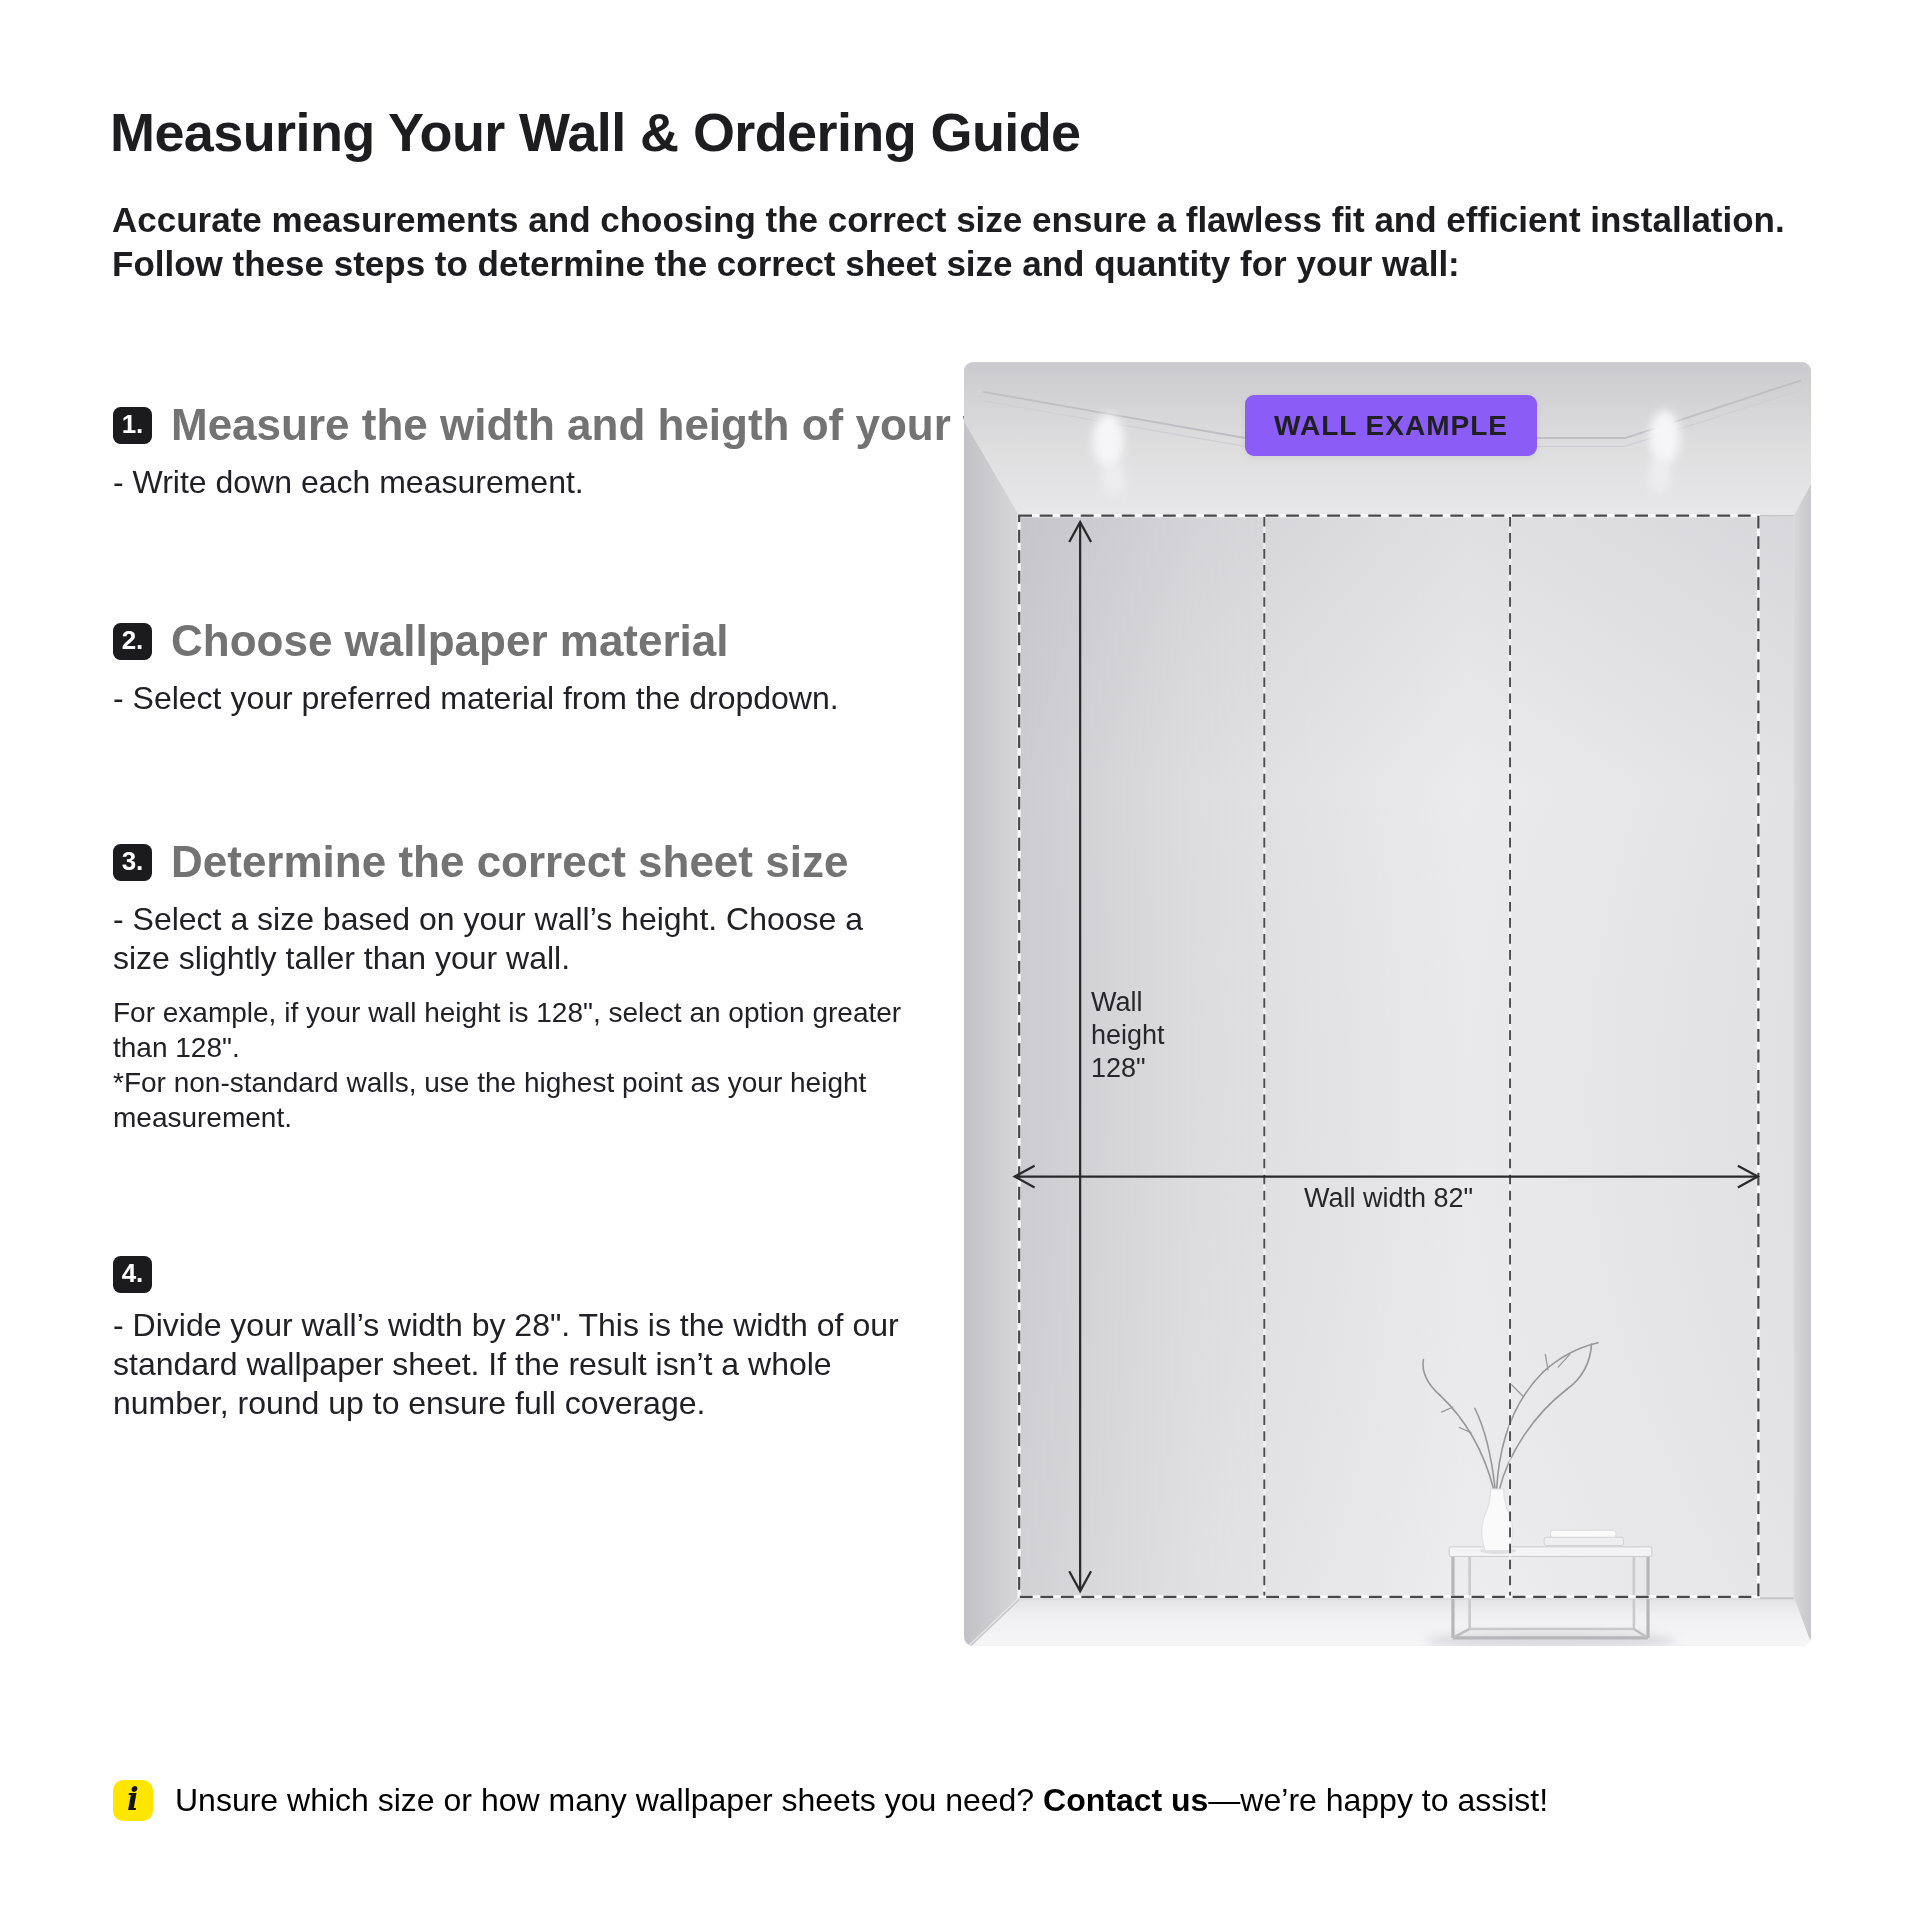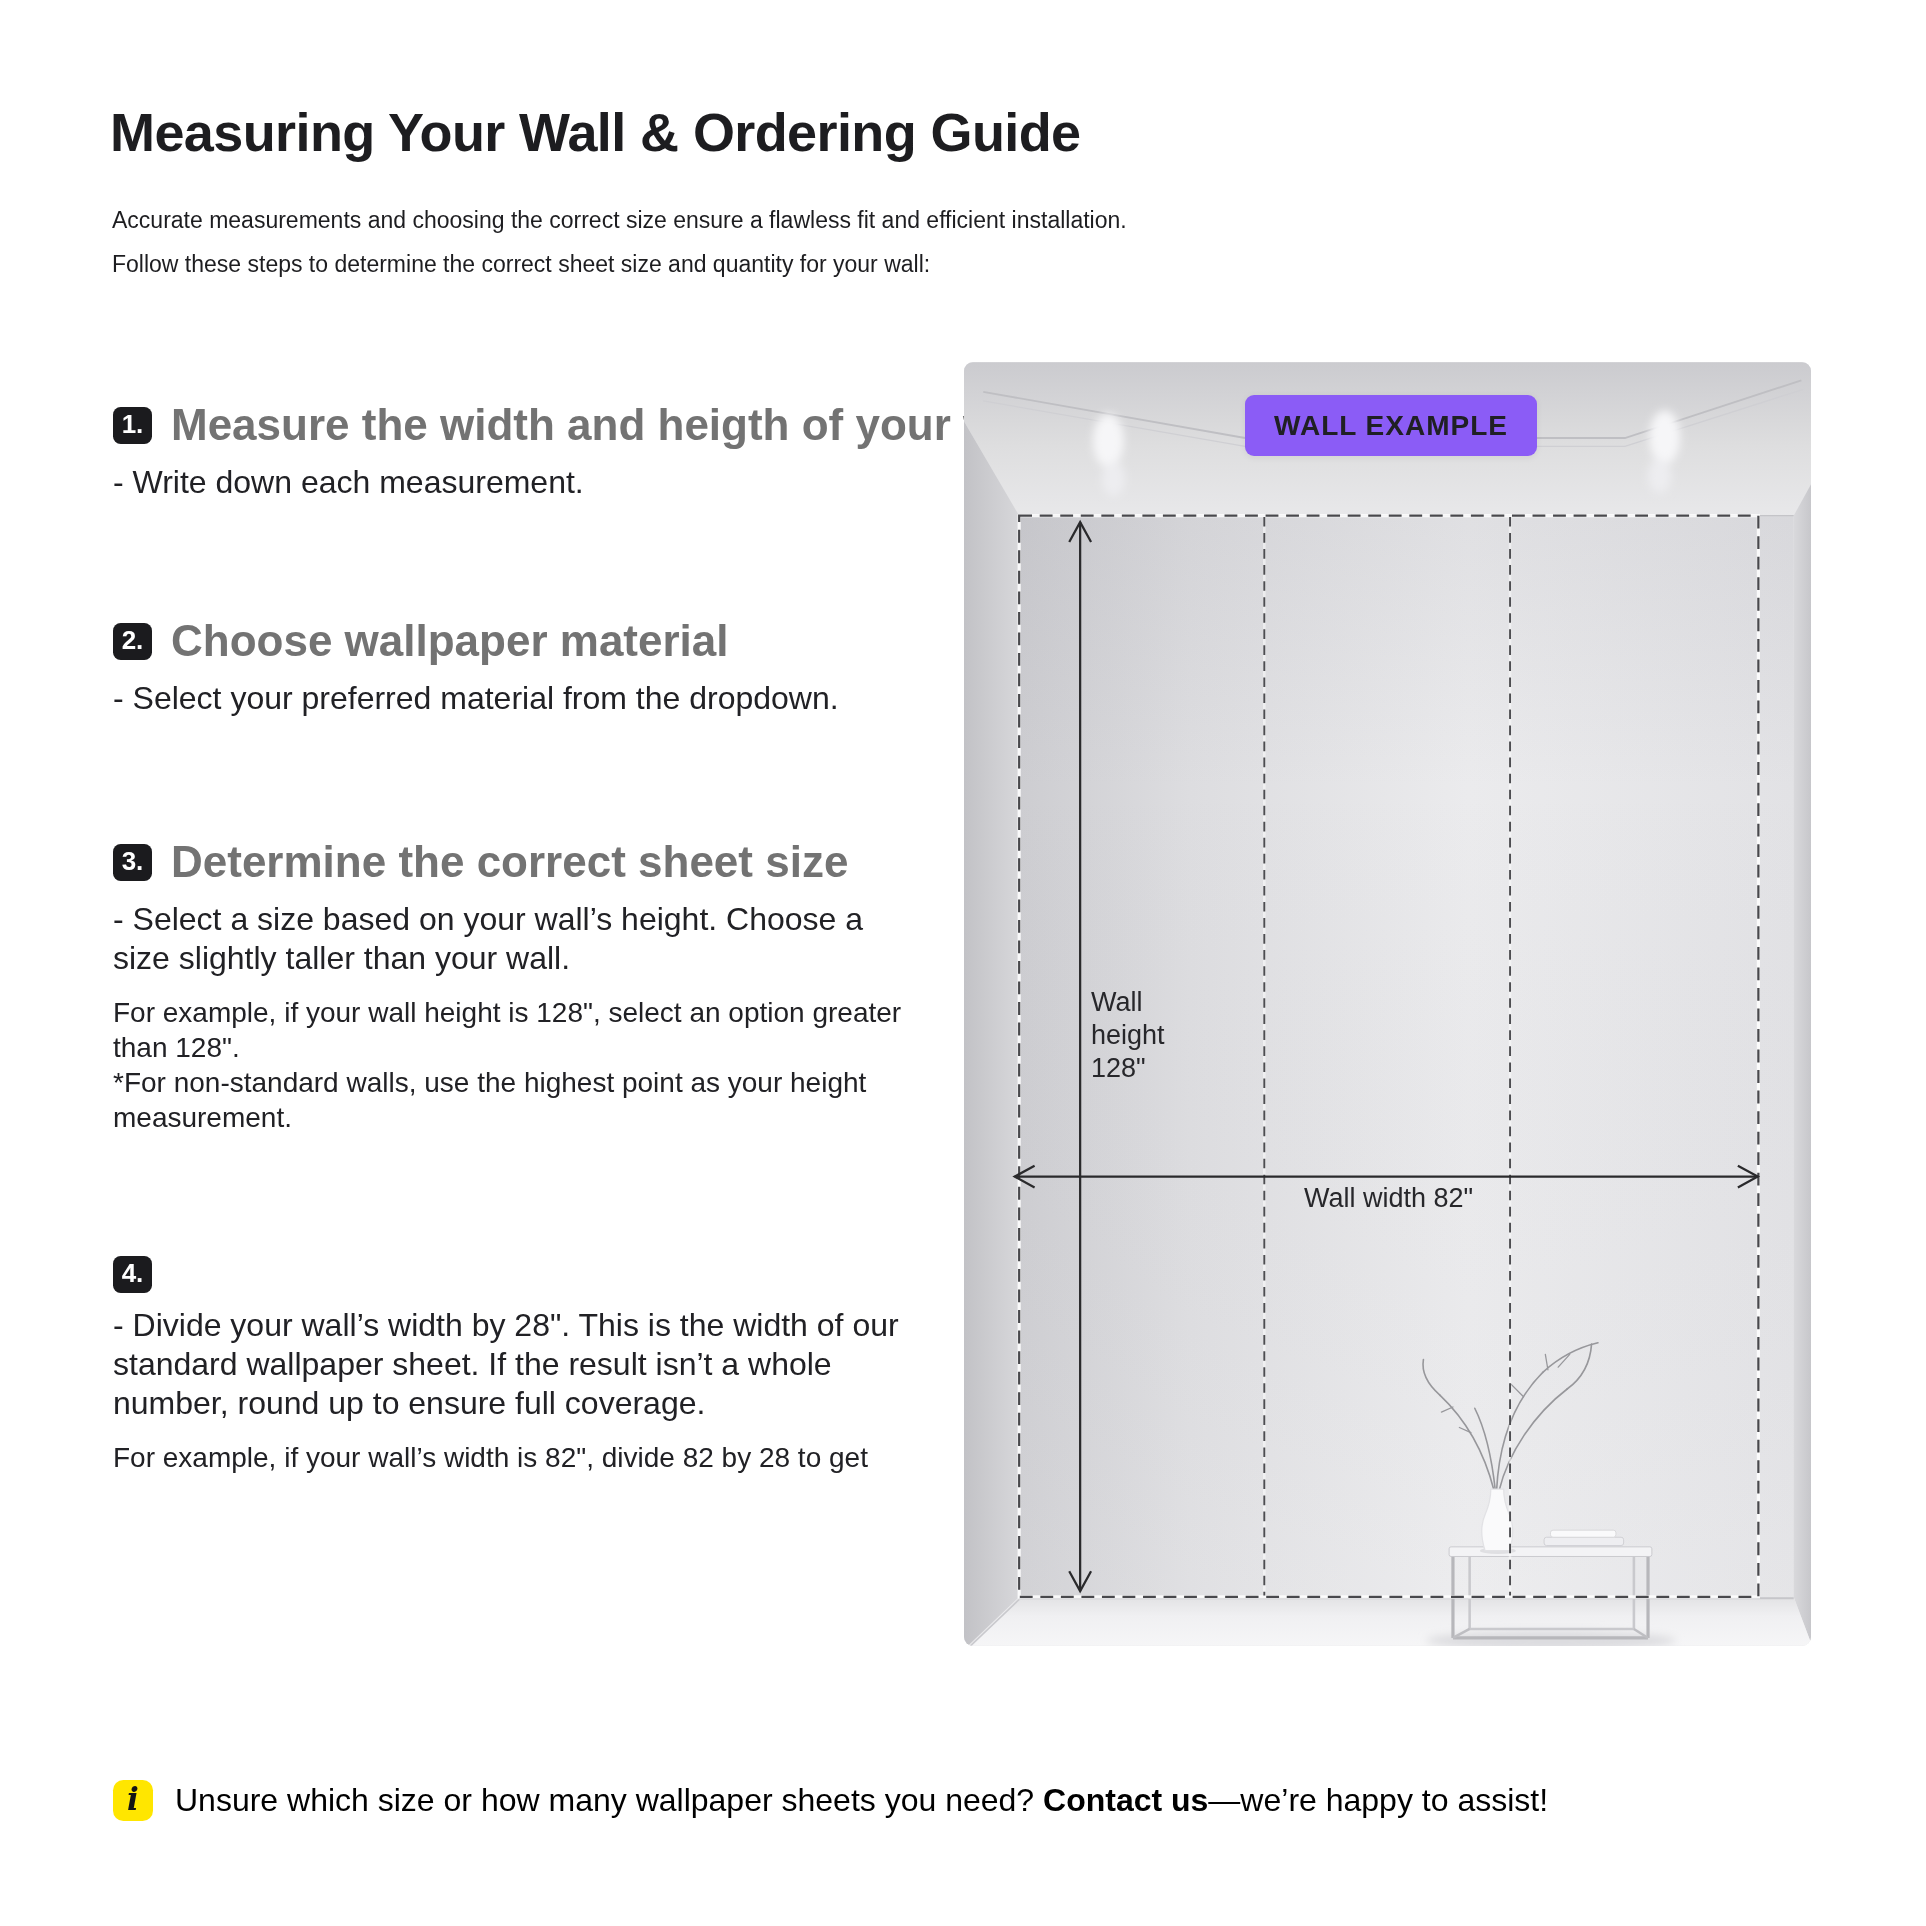--- a/index.html
+++ b/index.html
@@ -7,21 +7,21 @@
     width:1926px;height:1926px;position:relative;background:#ffffff;
     font-family:"Liberation Sans", sans-serif;color:#1f1f23;overflow:hidden;
   }
   .abs{position:absolute;}
   
   #page-title{
     left:110px;top:101px;font-size:54px;font-weight:700;color:#1d1d20;
     letter-spacing:-0.6px;white-space:nowrap;
   }
   #intro{left:112px;top:198px;}
-  .intro-line{font-size:23px;font-weight:400;line-height:44px;color:#1d1d20;white-space:nowrap;}
+  .intro-line{font-size:35px;font-weight:700;line-height:44px;color:#1d1d20;white-space:nowrap;}
   .step{position:absolute;left:113px;width:803px;}
   .step-header{display:flex;align-items:center;gap:19px;}
   .step-badge{
     width:39px;height:37px;flex:0 0 auto;background:#1b1b1e;border-radius:7.7px;
     color:#ffffff;font-size:26px;font-weight:700;display:flex;align-items:center;
     justify-content:center;padding-bottom:1.3px;box-sizing:border-box;
   }
   .step-heading{font-size:44px;font-weight:700;color:#737373;white-space:nowrap;}
   .step-body{margin-top:13px;}
   .body-line{font-size:32px;line-height:39px;color:#212125;white-space:nowrap;}
@@ -106,21 +106,20 @@
 <div class="step" style="top:1256px;">
   <div class="step-header">
     <div class="step-badge">4.</div>
   </div>
   <div class="step-body">
     <div class="body-line">- Divide your wall’s width by 28". This is the width of our</div>
     <div class="body-line">standard wallpaper sheet. If the result isn’t a whole</div>
     <div class="body-line">number, round up to ensure full coverage.</div>
   </div>
   <div class="step-example">
-    <div class="example-line">For example, if your wall’s width is 82", divide 82 by 28 to get</div>
   </div>
 </div>
 
 <div class="abs" id="wall-image">
   <svg width="847" height="1284" viewBox="0 0 1320 2000">
     <defs>
       <linearGradient id="gCeil" x1="0" y1="0" x2="0" y2="1">
         <stop offset="0" stop-color="#cbcbcf"></stop>
         <stop offset="0.55" stop-color="#dededf"></stop>
         <stop offset="1" stop-color="#e8e8ea"></stop>

